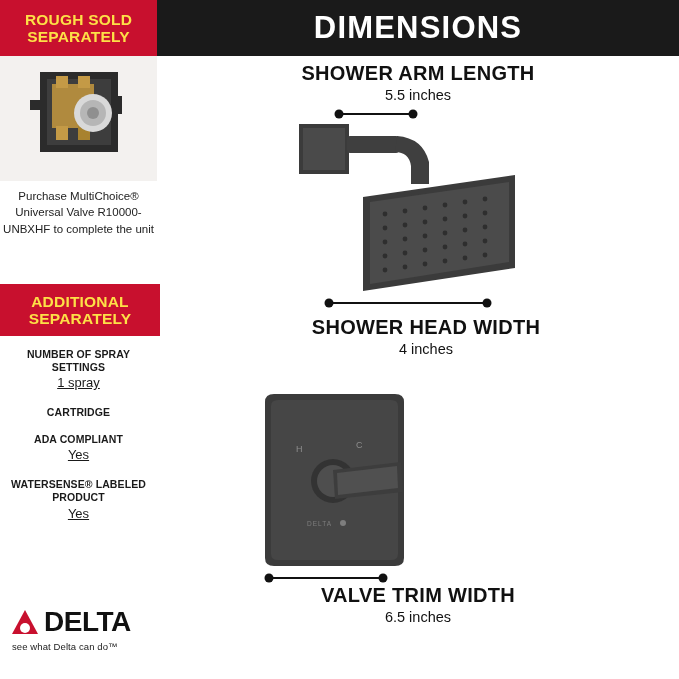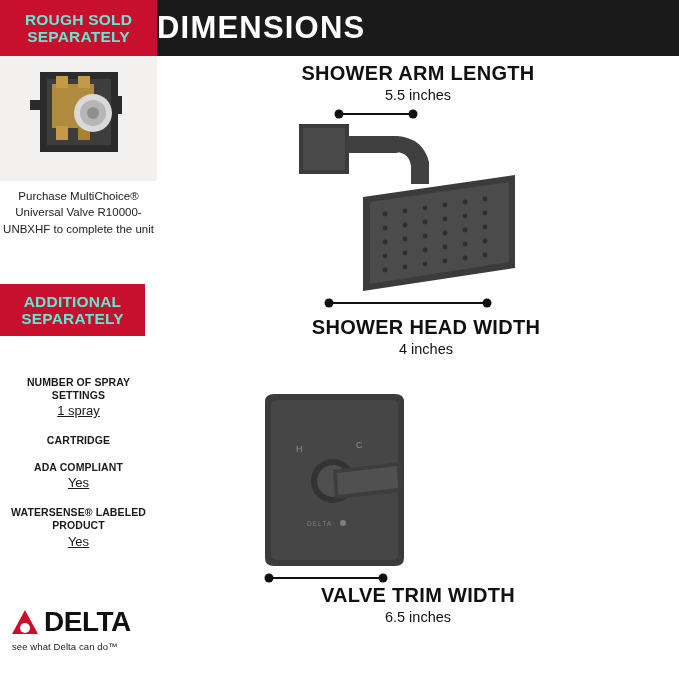--- a/index.html
+++ b/index.html
@@ -22,21 +22,21 @@
   
   #sidebar {
     position: absolute;
     left: 0; top: 0;
     width: 157px;
     height: 679px;
     background: #ffffff;
   }
   .red-banner {
     background: #c8102e;
-    color: #5eead4;
+    color: #fde047;
     font-weight: bold;
     line-height: 1.12;
     letter-spacing: .2px;
   }
   #rough-banner {
     position: absolute;
     left: 0; top: 0;
     width: 157px; height: 56px;
     font-size: 15.5px;
     display: flex;
@@ -60,34 +60,33 @@
     width: 157px;
     text-align: center;
     font-size: 11.5px;
     color: #222;
     line-height: 1.42;
   }
 
   #additional-banner {
     position: absolute;
     left: 0; top: 284px;
-    width: 145px; height: 52px;
+    width: 160px; height: 52px;
     font-size: 15.5px;
     display: flex;
     flex-direction: column;
     align-items: center;
     justify-content: center;
   }
   #additional-banner span { display: block; }
 
   #spec-list {
     position: absolute;
     left: 0; top: 348px;
     width: 157px;
-    margin-top: 28px;
   }
   .spec {
     text-align: center;
     margin-bottom: 14px;
     color: #1a1a1a;
   }
   .spec .spec-label {
     font-size: 10.5px;
     font-weight: bold;
     line-height: 1.25;
@@ -148,21 +147,21 @@
     width: 522px; height: 679px;
   }
   #title-bar {
     position: absolute;
     left: 0; top: 0;
     width: 522px; height: 56px;
     background: #1a1a1a;
     color: #ffffff;
     display: flex;
     align-items: center;
-    justify-content: flex-start;
+    justify-content: center;
   }
   #title-bar .title-text {
     font-size: 31px;
     font-weight: bold;
     letter-spacing: 1.2px;
   }
 
   .dim-label {
     position: absolute;
     width: 100%;

